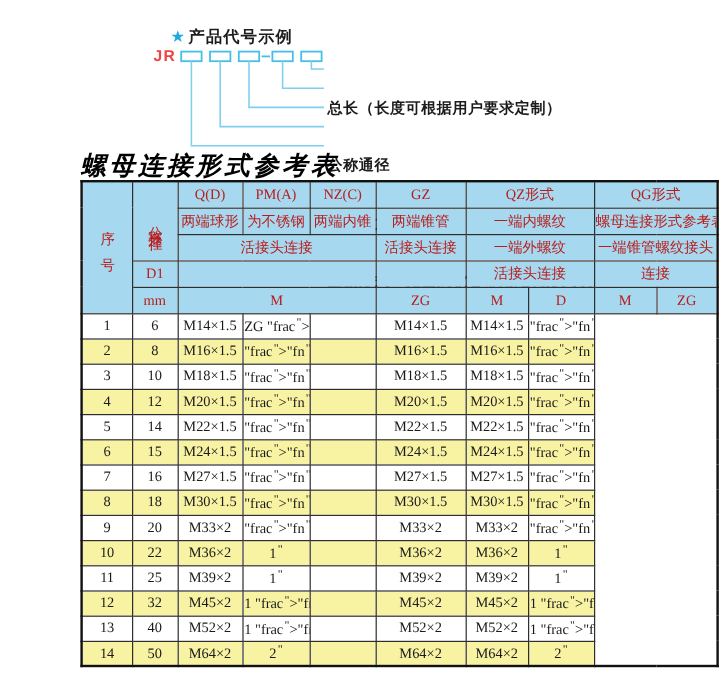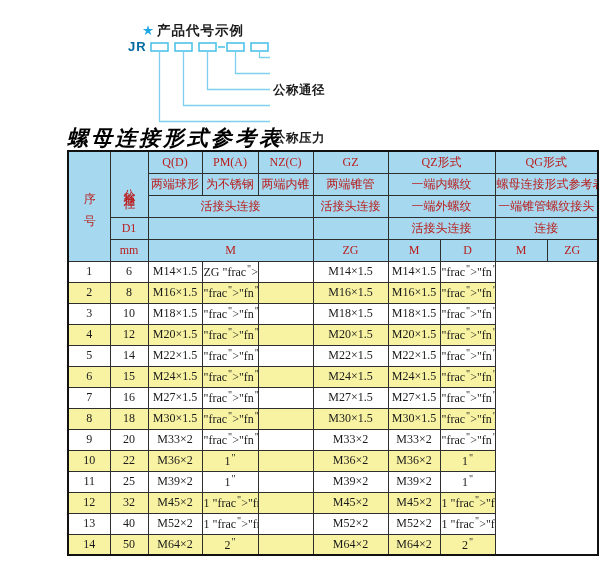--- a/index.html
+++ b/index.html
@@ -9,21 +9,21 @@
     font-family:"Liberation Serif", serif; color:#1a1a1a; overflow:hidden;margin-left:30px;
   }
   
   .diagram-title {
     position:absolute; left:112px; top:22px; font-size:13.5px; font-weight:bold;
     color:#1c1c1c; letter-spacing:1px; font-family:"Liberation Sans", sans-serif;
   }
   .diagram-title .star { color:#1ea7e0; margin-right:2px; font-weight:normal; }
   .jr-code {
     position:absolute; left:98px; top:39px; font-size:13px; font-weight:bold;
-    color:#0369a1; font-family:"Liberation Sans", sans-serif; letter-spacing:1px;
+    color:#ef4444; font-family:"Liberation Sans", sans-serif; letter-spacing:1px;
   }
   .diagram-svg { position:absolute; left:0; top:0; }
   .diagram-labels {
     position:absolute; left:243px; top:50px; font-size:12.5px; line-height:16px;
     color:#1c1c1c; font-weight:bold; letter-spacing:0.5px; white-space:pre;
   }
   
   .table-title {
     position:absolute; left:37px; top:124px; font-size:21px; font-weight:bold;
     font-style:italic; letter-spacing:3px; color:#000;
@@ -69,20 +69,21 @@
     <g stroke="#7fd0ee" stroke-width="1.3" fill="none">
       <polyline points="229.5,51 229.5,57.5 240,57.5"></polyline>
       <polyline points="205.5,51 205.5,73.5 240,73.5"></polyline>
       <polyline points="177.5,51 177.5,89.5 240,89.5"></polyline>
       <polyline points="153.5,51 153.5,105.5 240,105.5"></polyline>
       <polyline points="129.5,51 129.5,121.5 240,121.5"></polyline>
     </g>
   </svg>
 
   <div class="diagram-labels">
+    <div>总长（长度可根据用户要求定制）</div>
     <div>公称通径</div>
     <div>公称压力</div>
     <div>连接形式：见金属软管常用结构形式表</div>
   </div>
 
   <div class="table-title">螺母连接形式参考表</div>
 
   <table class="ref">
     <colgroup>
       <col style="width:42px">

